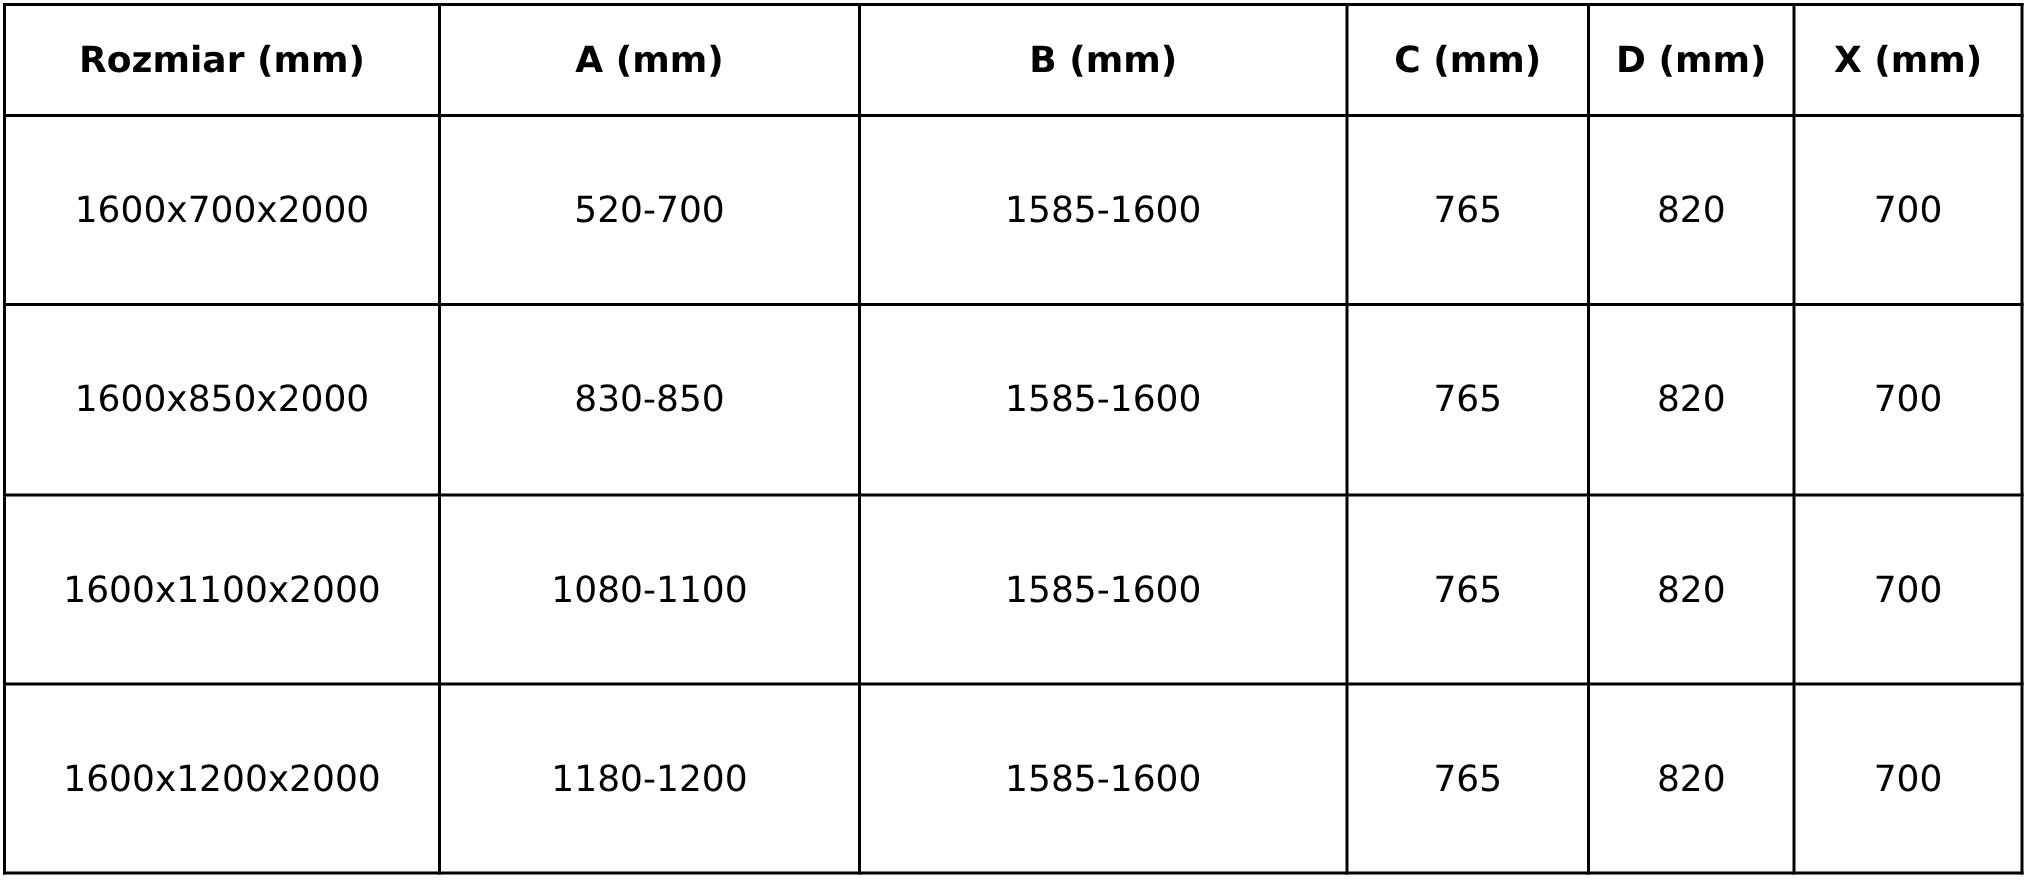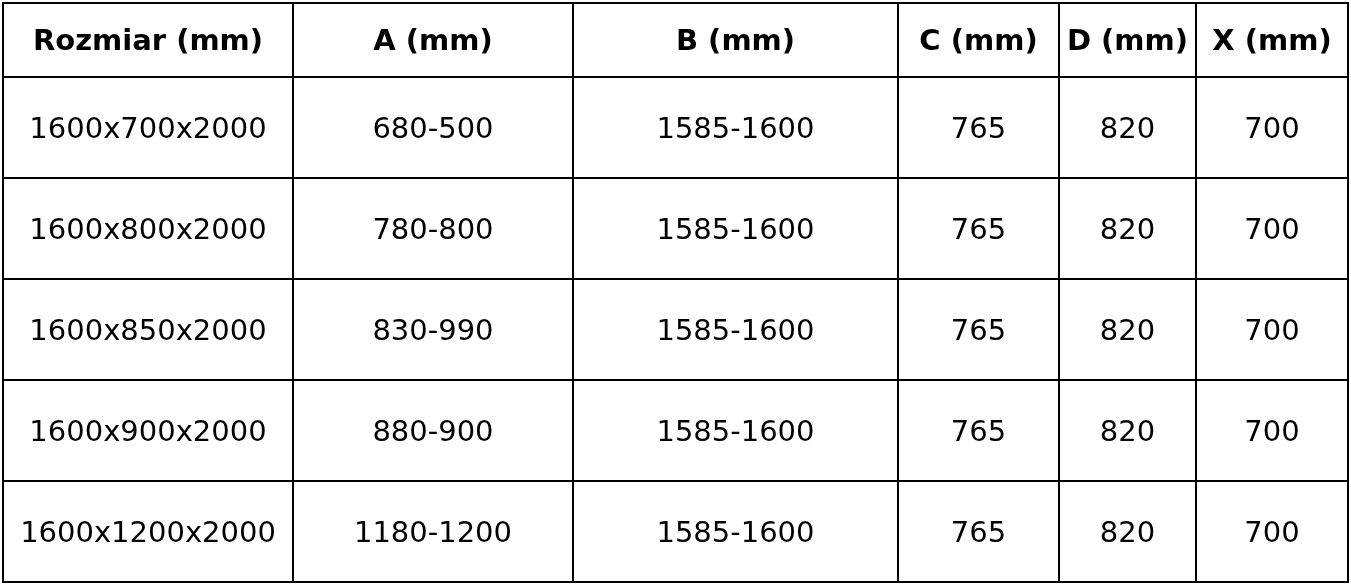--- a/index.html
+++ b/index.html
@@ -24,21 +24,21 @@
     width: 1345px;
     height: 581px;
     margin: 2px 0 0 2px;
     table-layout: fixed;
   }
   table.spec-table th,
   table.spec-table td {
     border: 2px solid #000000;
     text-align: center;
     vertical-align: middle;
-    font-size: 29px;
+    font-size: 24px;
     padding: 0 0;
     white-space: nowrap;
   }
   table.spec-table thead th {
     font-weight: bold;
     height: 72px;
   }
   table.spec-table tbody td {
     font-weight: normal;
     height: 64px;
@@ -71,45 +71,37 @@
         <th>A (mm)</th>
         <th>B (mm)</th>
         <th>C (mm)</th>
         <th>D (mm)</th>
         <th>X (mm)</th>
       </tr>
     </thead>
     <tbody>
       <tr>
         <td>1600x700x2000</td>
-        <td>680-500</td>
-        <td>1585-1600</td>
-        <td>765</td>
-        <td>820</td>
-        <td>700</td>
-      </tr>
-      <tr>
-        <td>1600x800x2000</td>
-        <td>780-800</td>
+        <td>520-700</td>
         <td>1585-1600</td>
         <td>765</td>
         <td>820</td>
         <td>700</td>
       </tr>
       <tr>
         <td>1600x850x2000</td>
-        <td>830-990</td>
+        <td>830-850</td>
         <td>1585-1600</td>
         <td>765</td>
         <td>820</td>
         <td>700</td>
       </tr>
       <tr>
-        <td>1600x900x2000</td>
-        <td>880-900</td>
+        <td>1600x1100x2000</td>
+        <td>1080-1100</td>
         <td>1585-1600</td>
         <td>765</td>
         <td>820</td>
         <td>700</td>
       </tr>
       <tr>
         <td>1600x1200x2000</td>
         <td>1180-1200</td>
         <td>1585-1600</td>
         <td>765</td>

